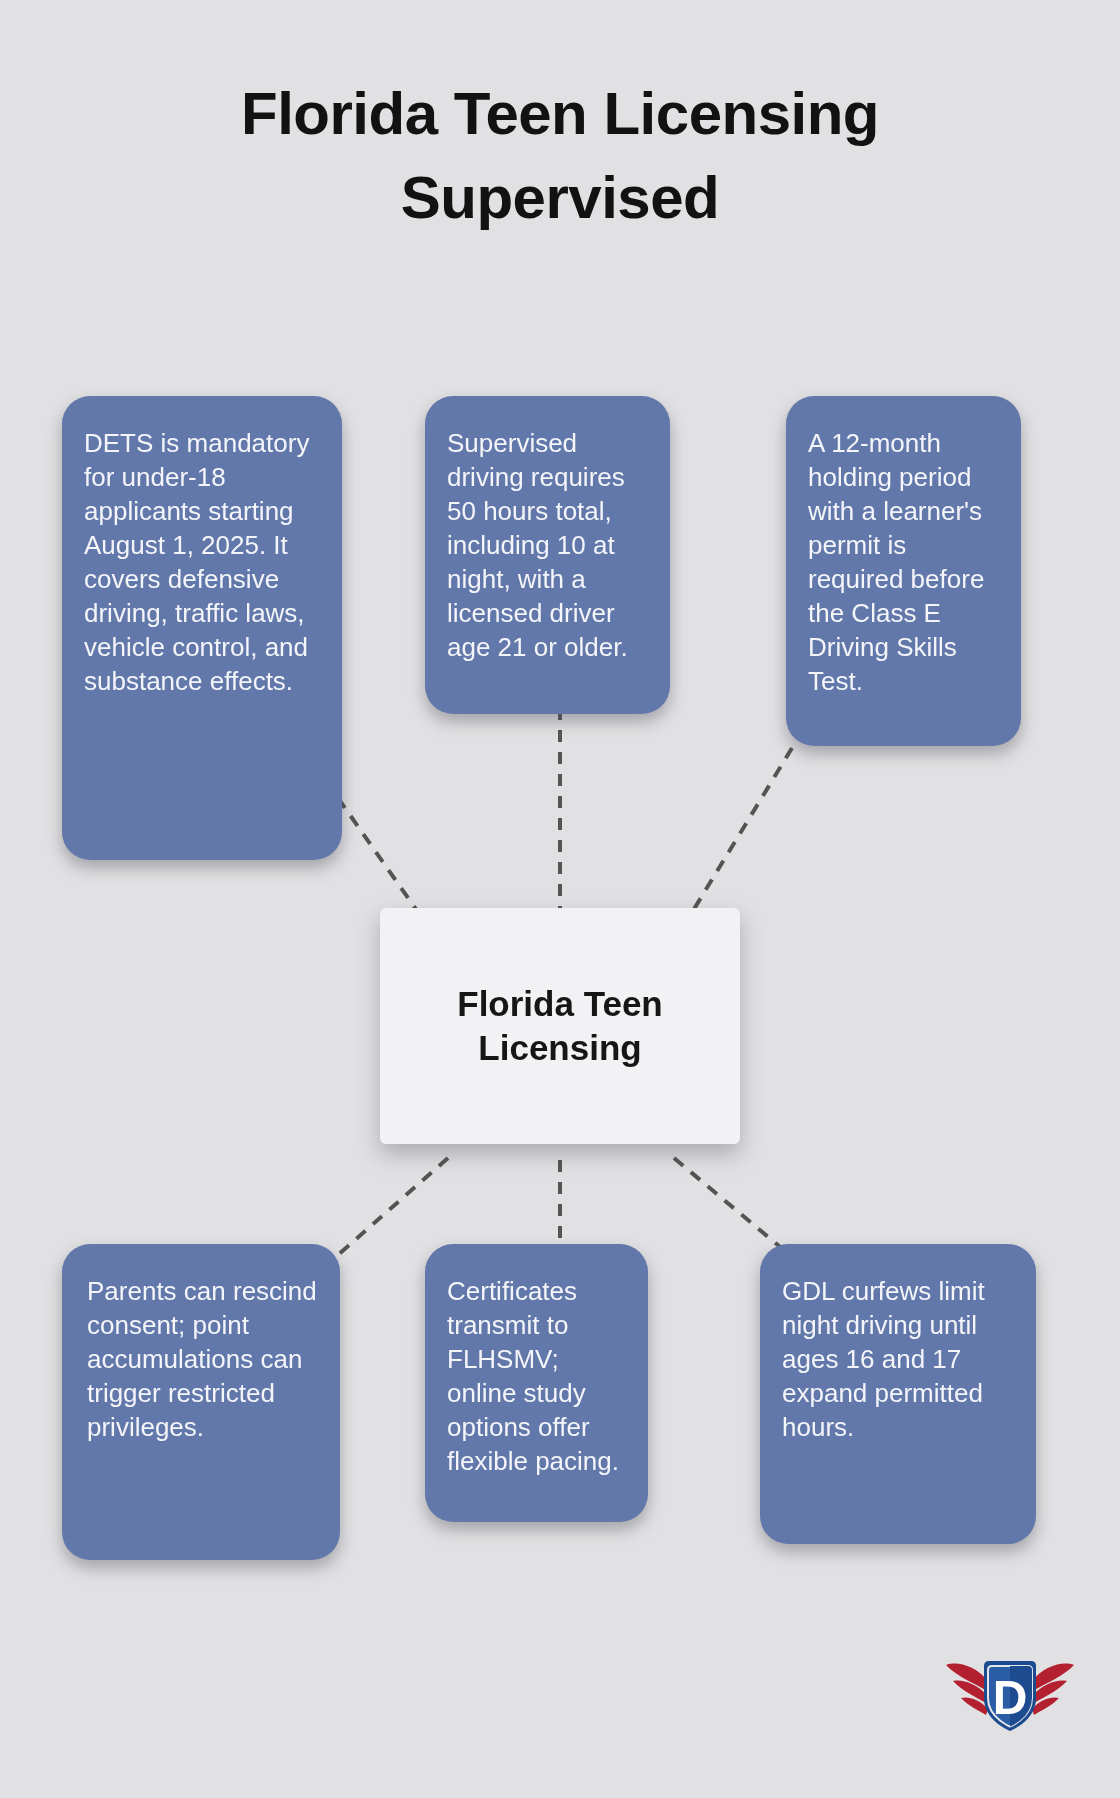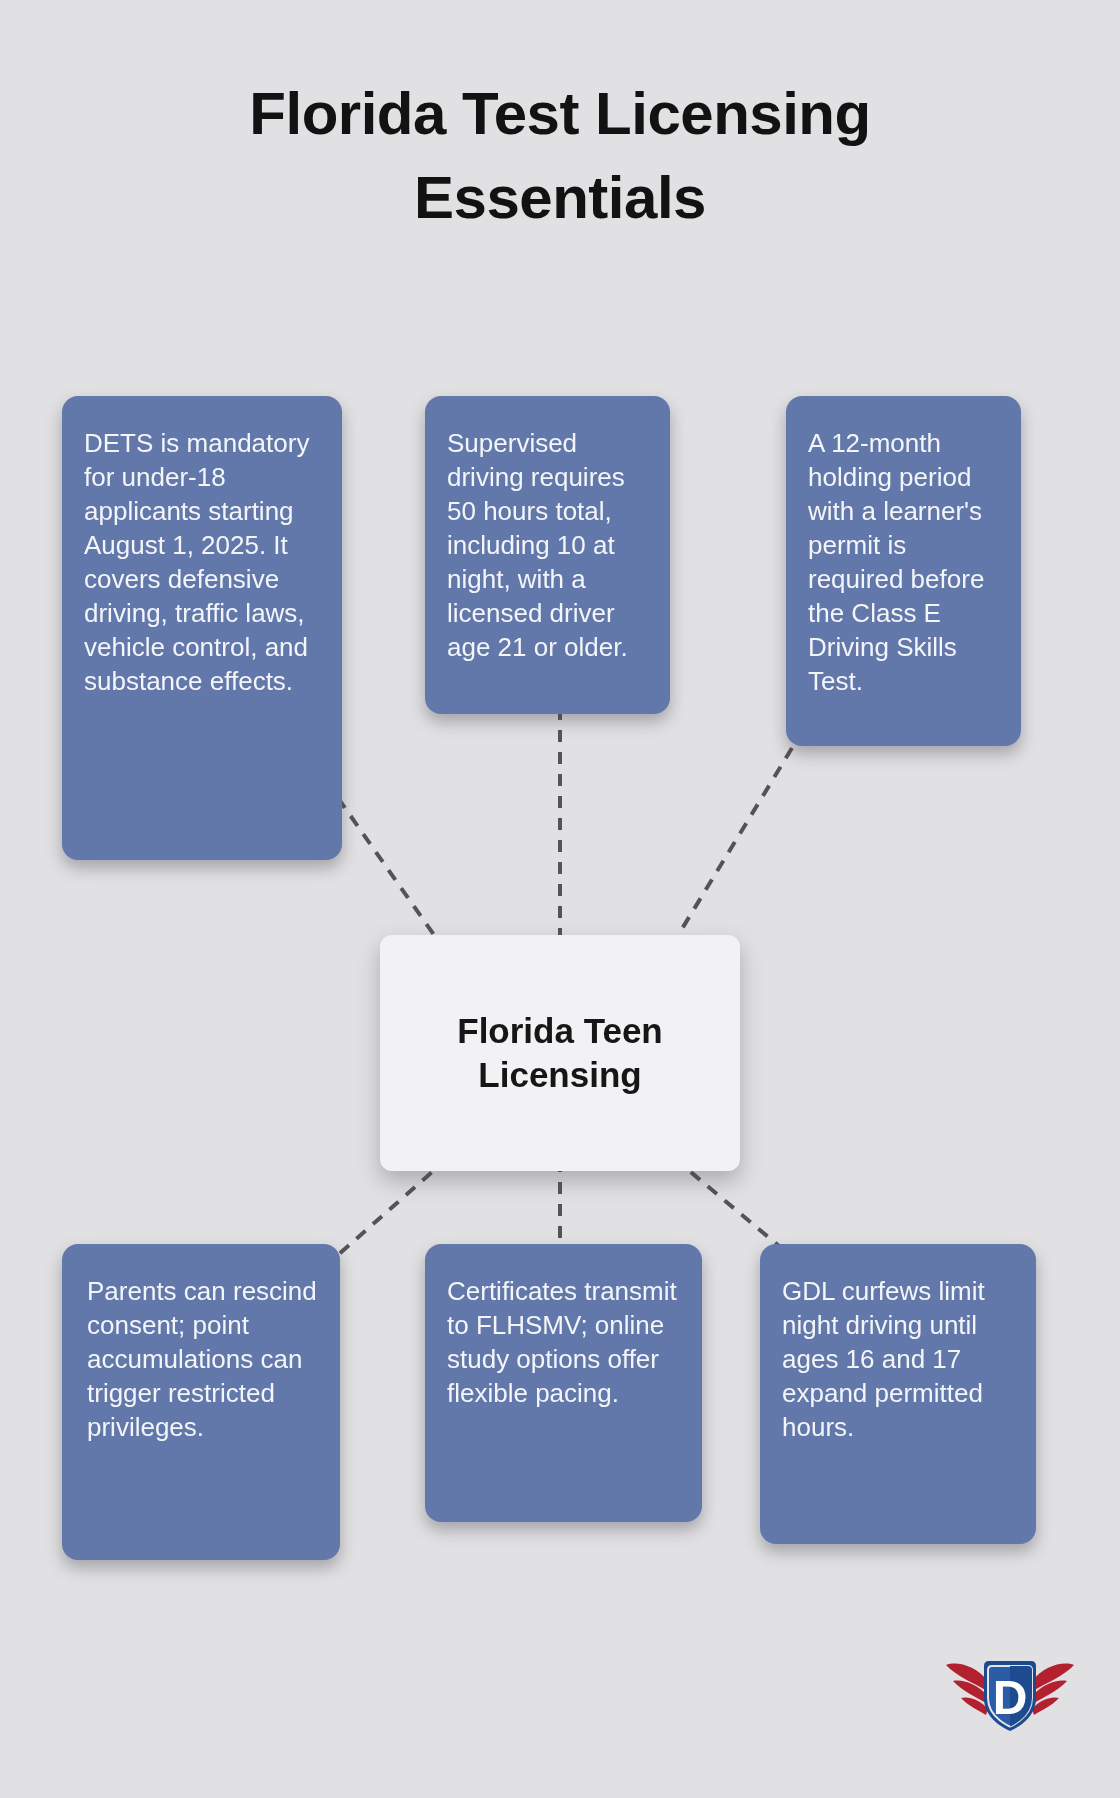--- a/index.html
+++ b/index.html
@@ -31,41 +31,41 @@
   }
   .connectors line {
     stroke: #545454;
     stroke-width: 4;
     stroke-dasharray: 12 10;
   }
   .card {
     position: absolute;
     z-index: 2;
     background: #6378aa;
-    border-radius: 16px;
+    border-radius: 28px;
     color: #f3f5f9;
     font-size: 26px;
     line-height: 34px;
     padding: 30px 22px;
     box-sizing: border-box;
     box-shadow: 0 8px 16px rgba(75, 75, 88, 0.40);
   }
   .card-tl { left: 62px;  top: 396px;  width: 280px; height: 464px; }
   .card-tm { left: 425px; top: 396px;  width: 245px; height: 318px; }
   .card-tr { left: 786px; top: 396px;  width: 235px; height: 350px; }
   .card-bl { left: 62px;  top: 1244px; width: 278px; height: 316px; padding-left: 25px; }
-  .card-bm { left: 425px; top: 1244px; width: 277px; height: 278px; }
+  .card-bm { left: 425px; top: 1244px; width: 223px; height: 278px; }
   .card-br { left: 760px; top: 1244px; width: 276px; height: 300px; }
   .center-node {
     position: absolute;
     z-index: 2;
-    left: 380px; top: 935px;
+    left: 380px; top: 908px;
     width: 360px; height: 236px;
     background: #f2f1f4;
-    border-radius: 12px;
+    border-radius: 6px;
     display: flex;
     align-items: center;
     justify-content: center;
     text-align: center;
     font-size: 35px;
     line-height: 44px;
     font-weight: bold;
     color: #161616;
     padding: 0 38px;
     box-sizing: border-box;
@@ -81,21 +81,21 @@
   .logo-letter {
     font-family: "Liberation Sans", sans-serif;
     font-weight: bold;
   }
 </style>
 </head>
 <body>
 
 <div class="canvas">
 
-  <div class="page-title">Florida Test Licensing Essentials</div>
+  <div class="page-title">Florida Teen Licensing Supervised</div>
 
   <svg class="connectors" width="1120" height="1798" viewBox="0 0 1120 1798" aria-hidden="true">
     <line x1="338" y1="798" x2="460" y2="972"></line>
     <line x1="560" y1="708" x2="560" y2="945"></line>
     <line x1="792" y1="748" x2="660" y2="965"></line>
     <line x1="448" y1="1158" x2="330" y2="1262"></line>
     <line x1="560" y1="1160" x2="560" y2="1250"></line>
     <line x1="674" y1="1158" x2="798" y2="1262"></line>
   </svg>
 

